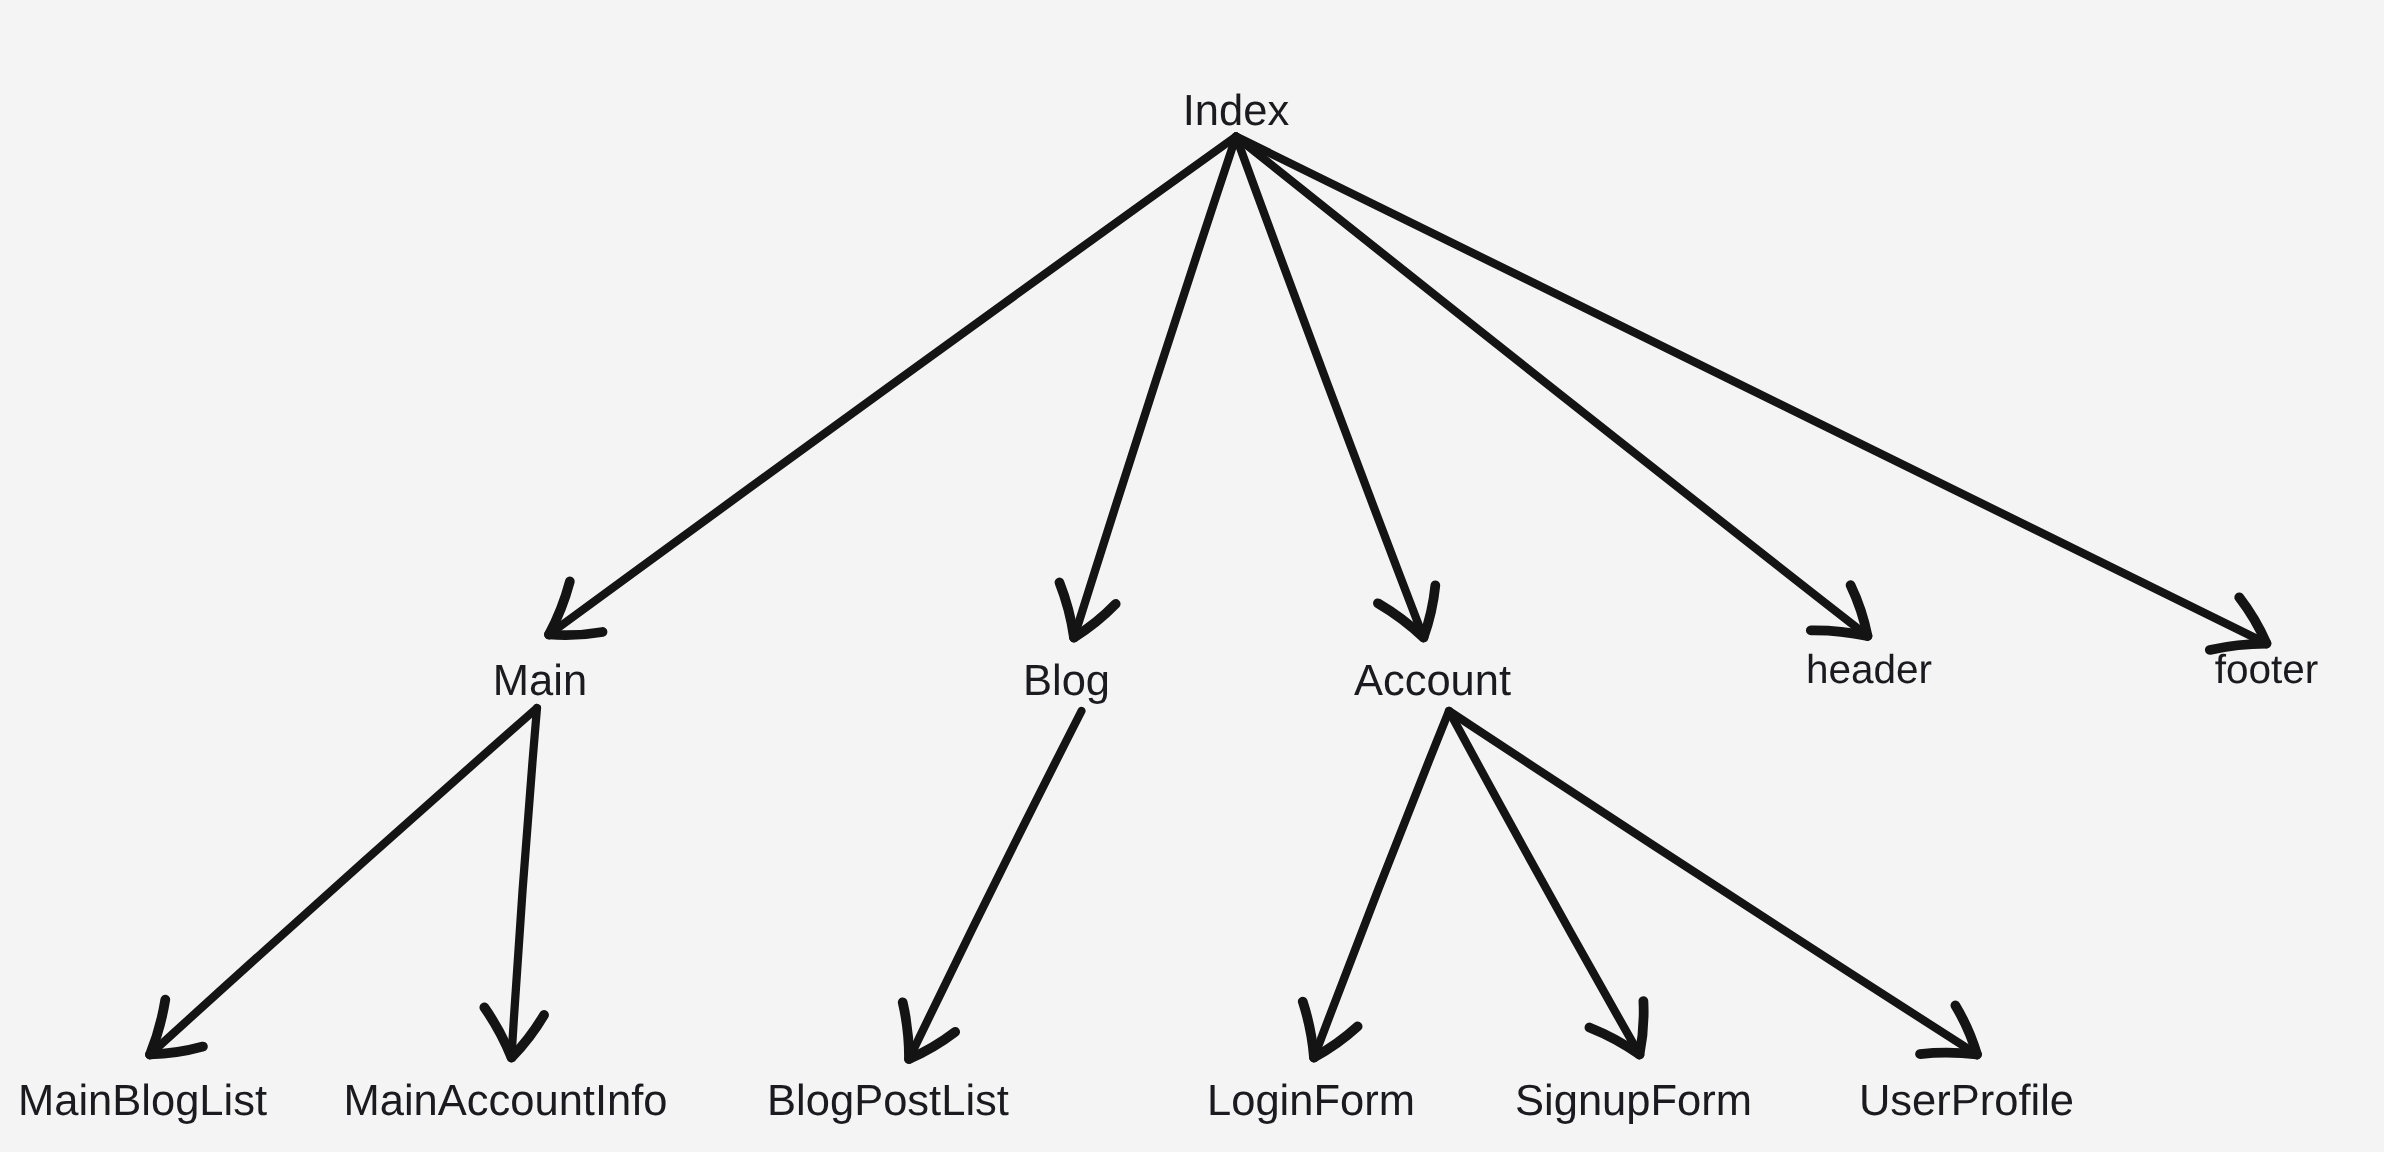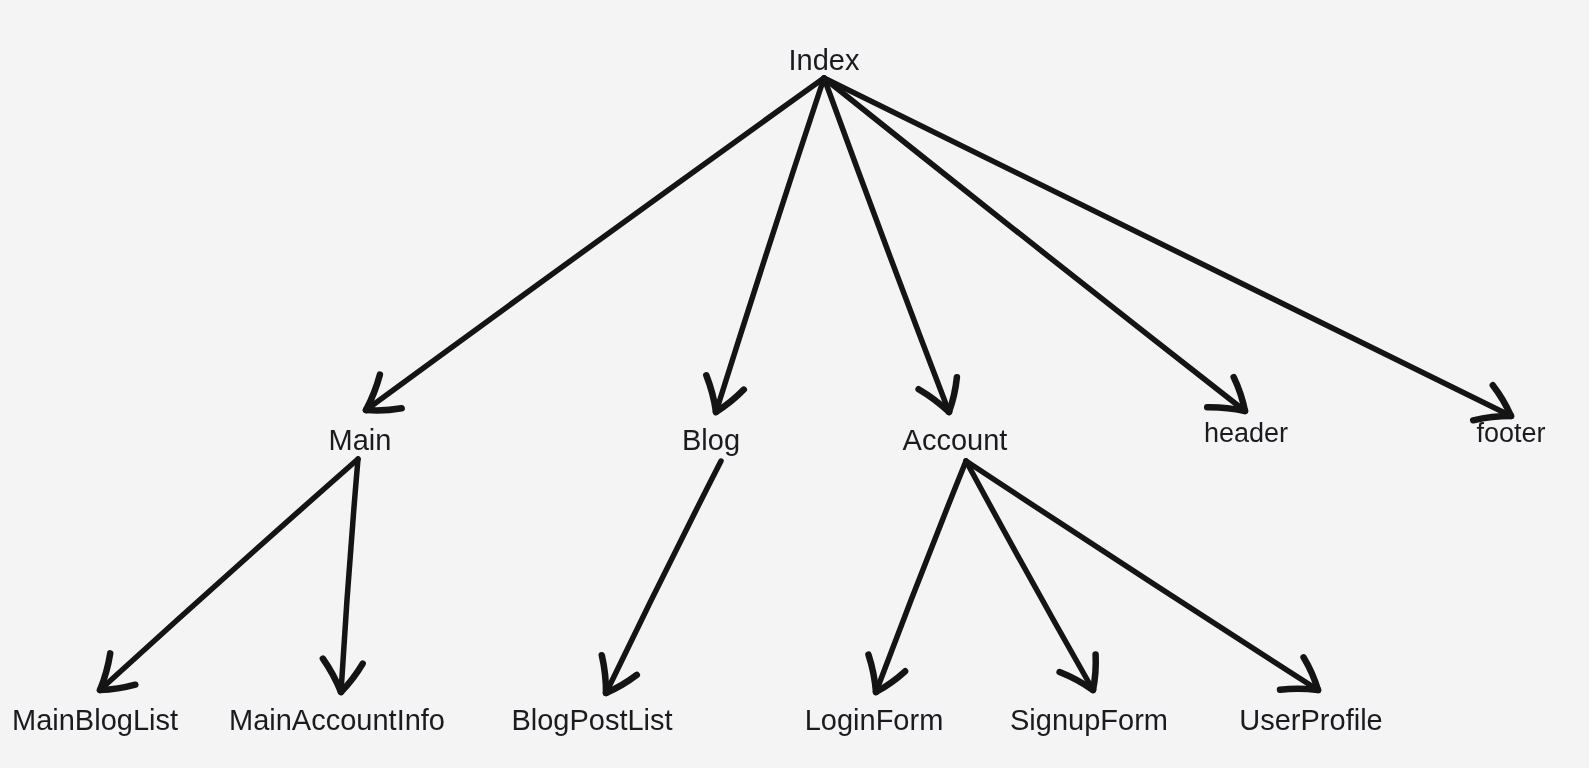--- a/index.html
+++ b/index.html
@@ -12,20 +12,21 @@
     width: 1589px;
     height: 768px;
     overflow: hidden;
     font-family: "Liberation Sans", "DejaVu Sans", sans-serif;
   }
   #diagram-root {
     position: relative;
     width: 1589px;
     height: 684px;
     background: #f4f4f4;
+    margin-top: 13px;
   }
   #tree-svg {
     position: absolute;
     top: 0;
     left: 0;
     width: 1589px;
     height: 768px;
     display: block;
   }
   .edge-line {

